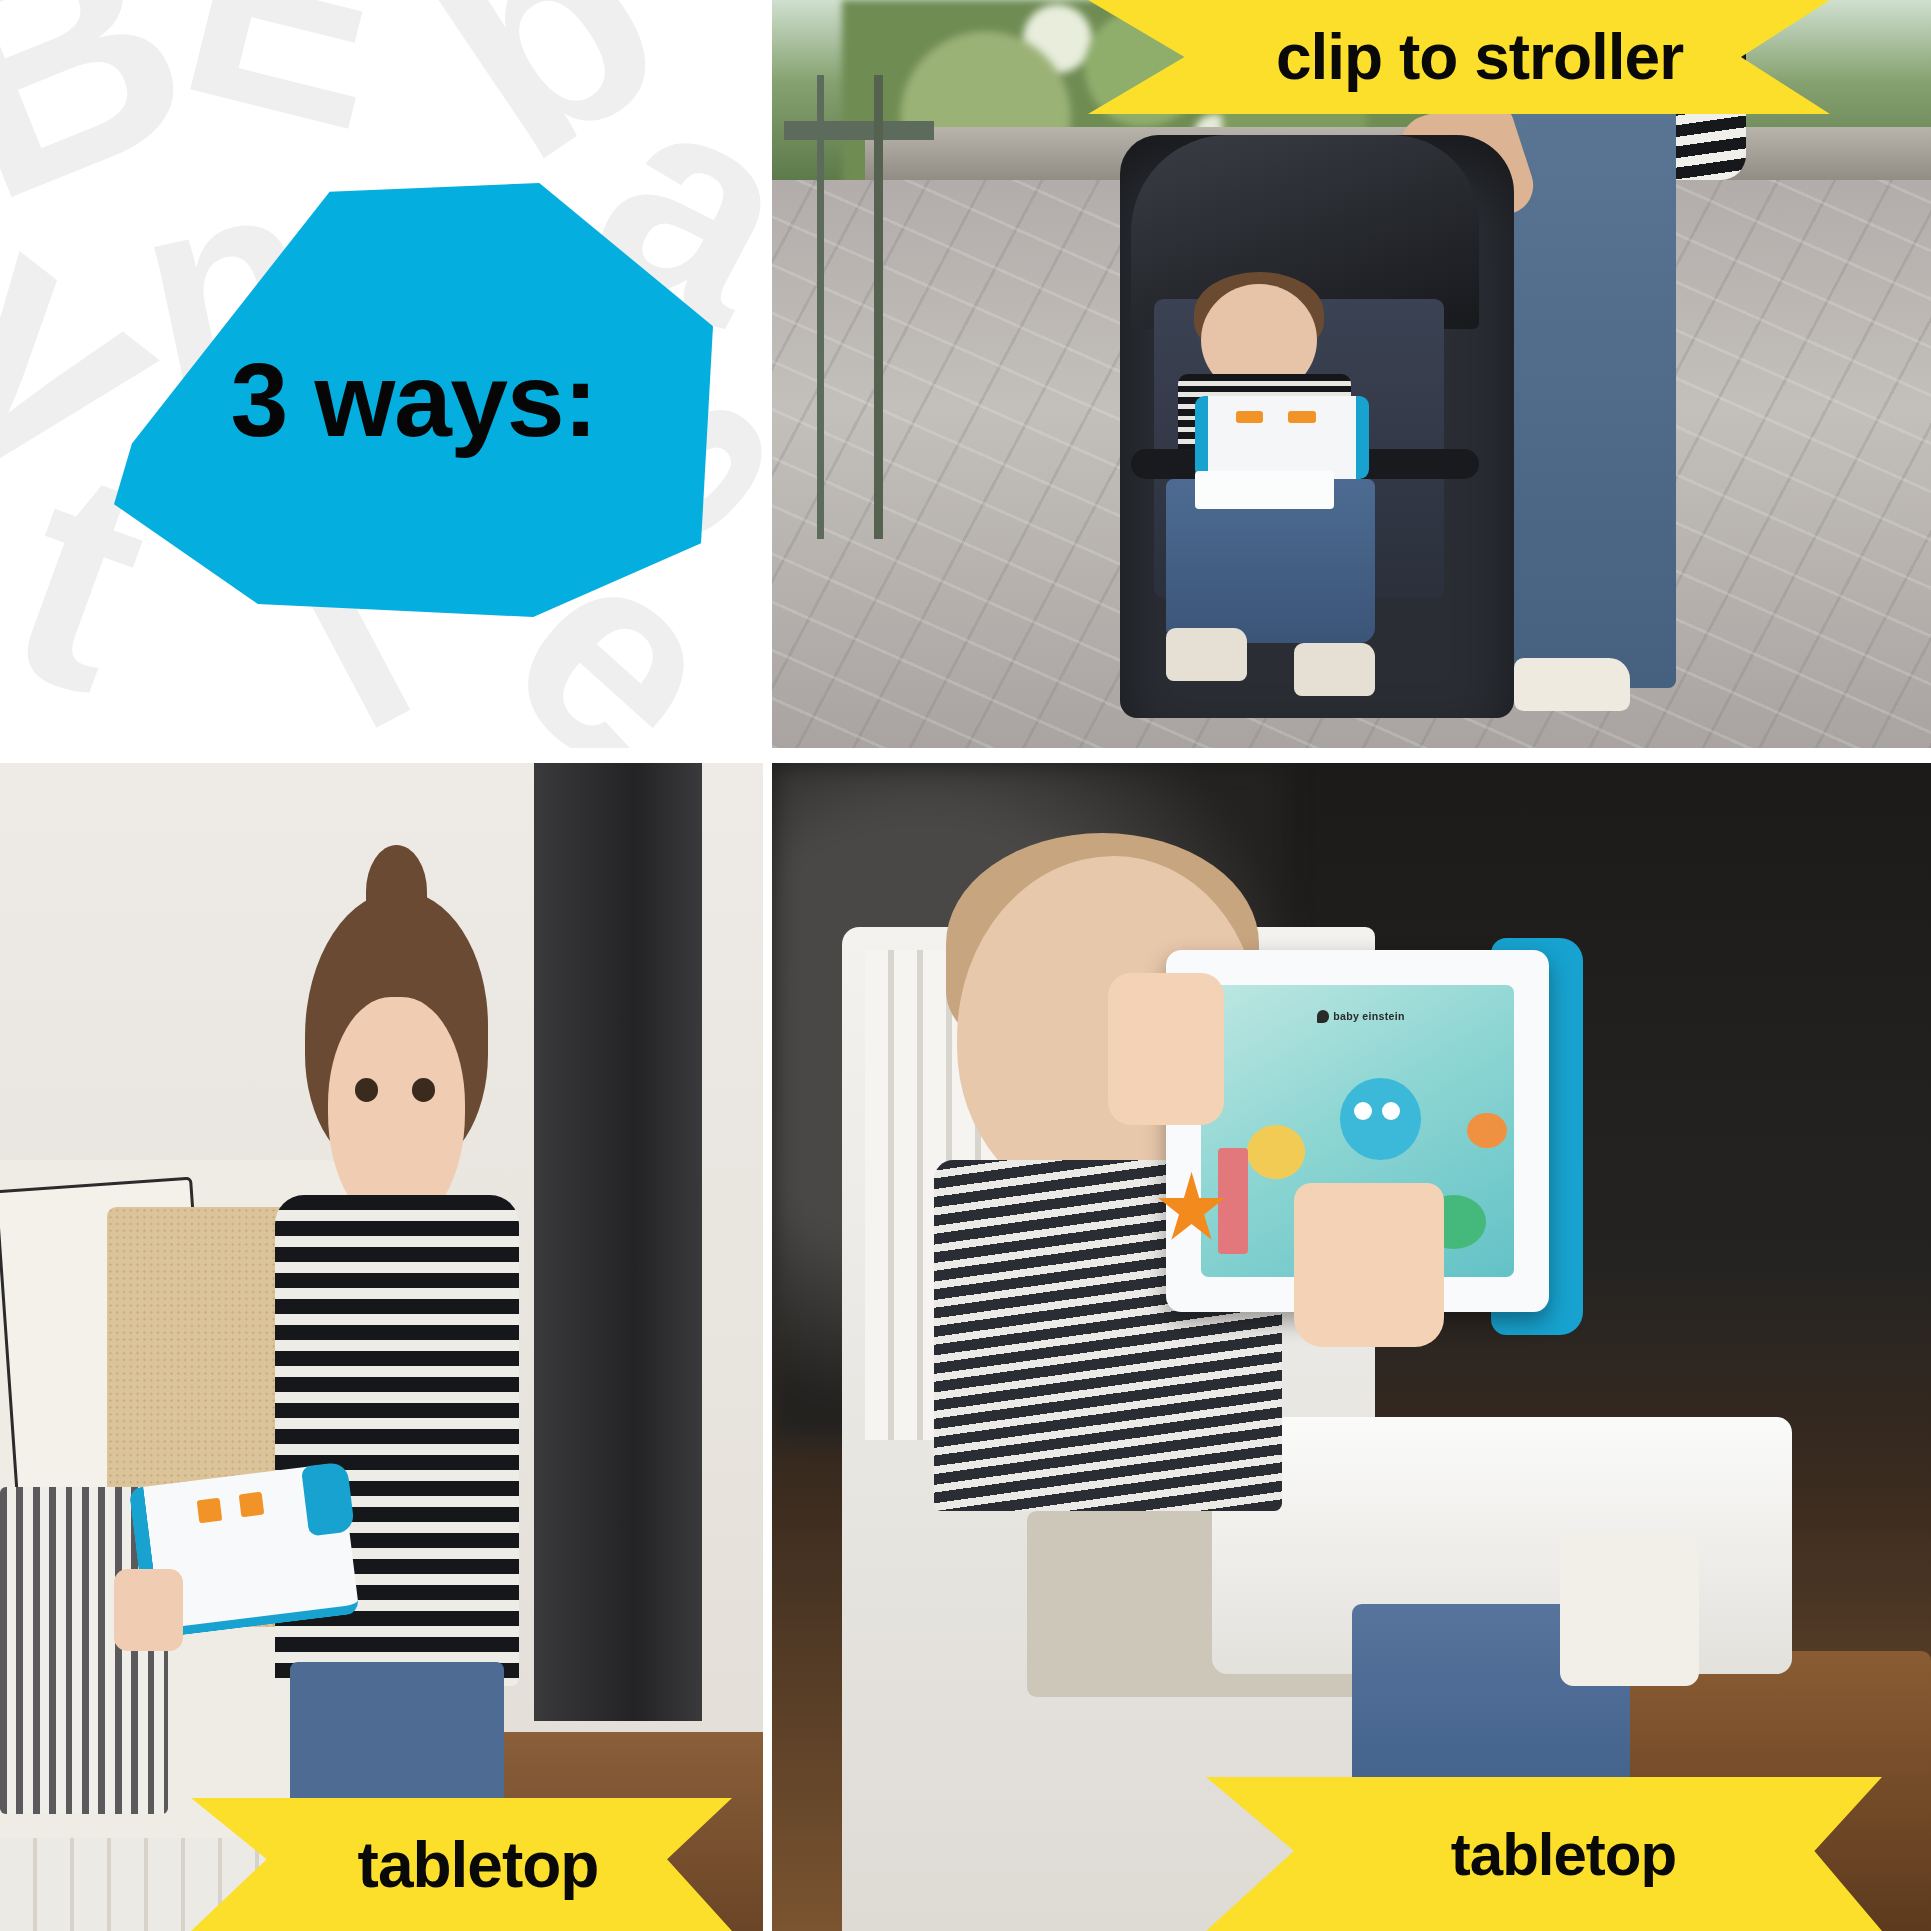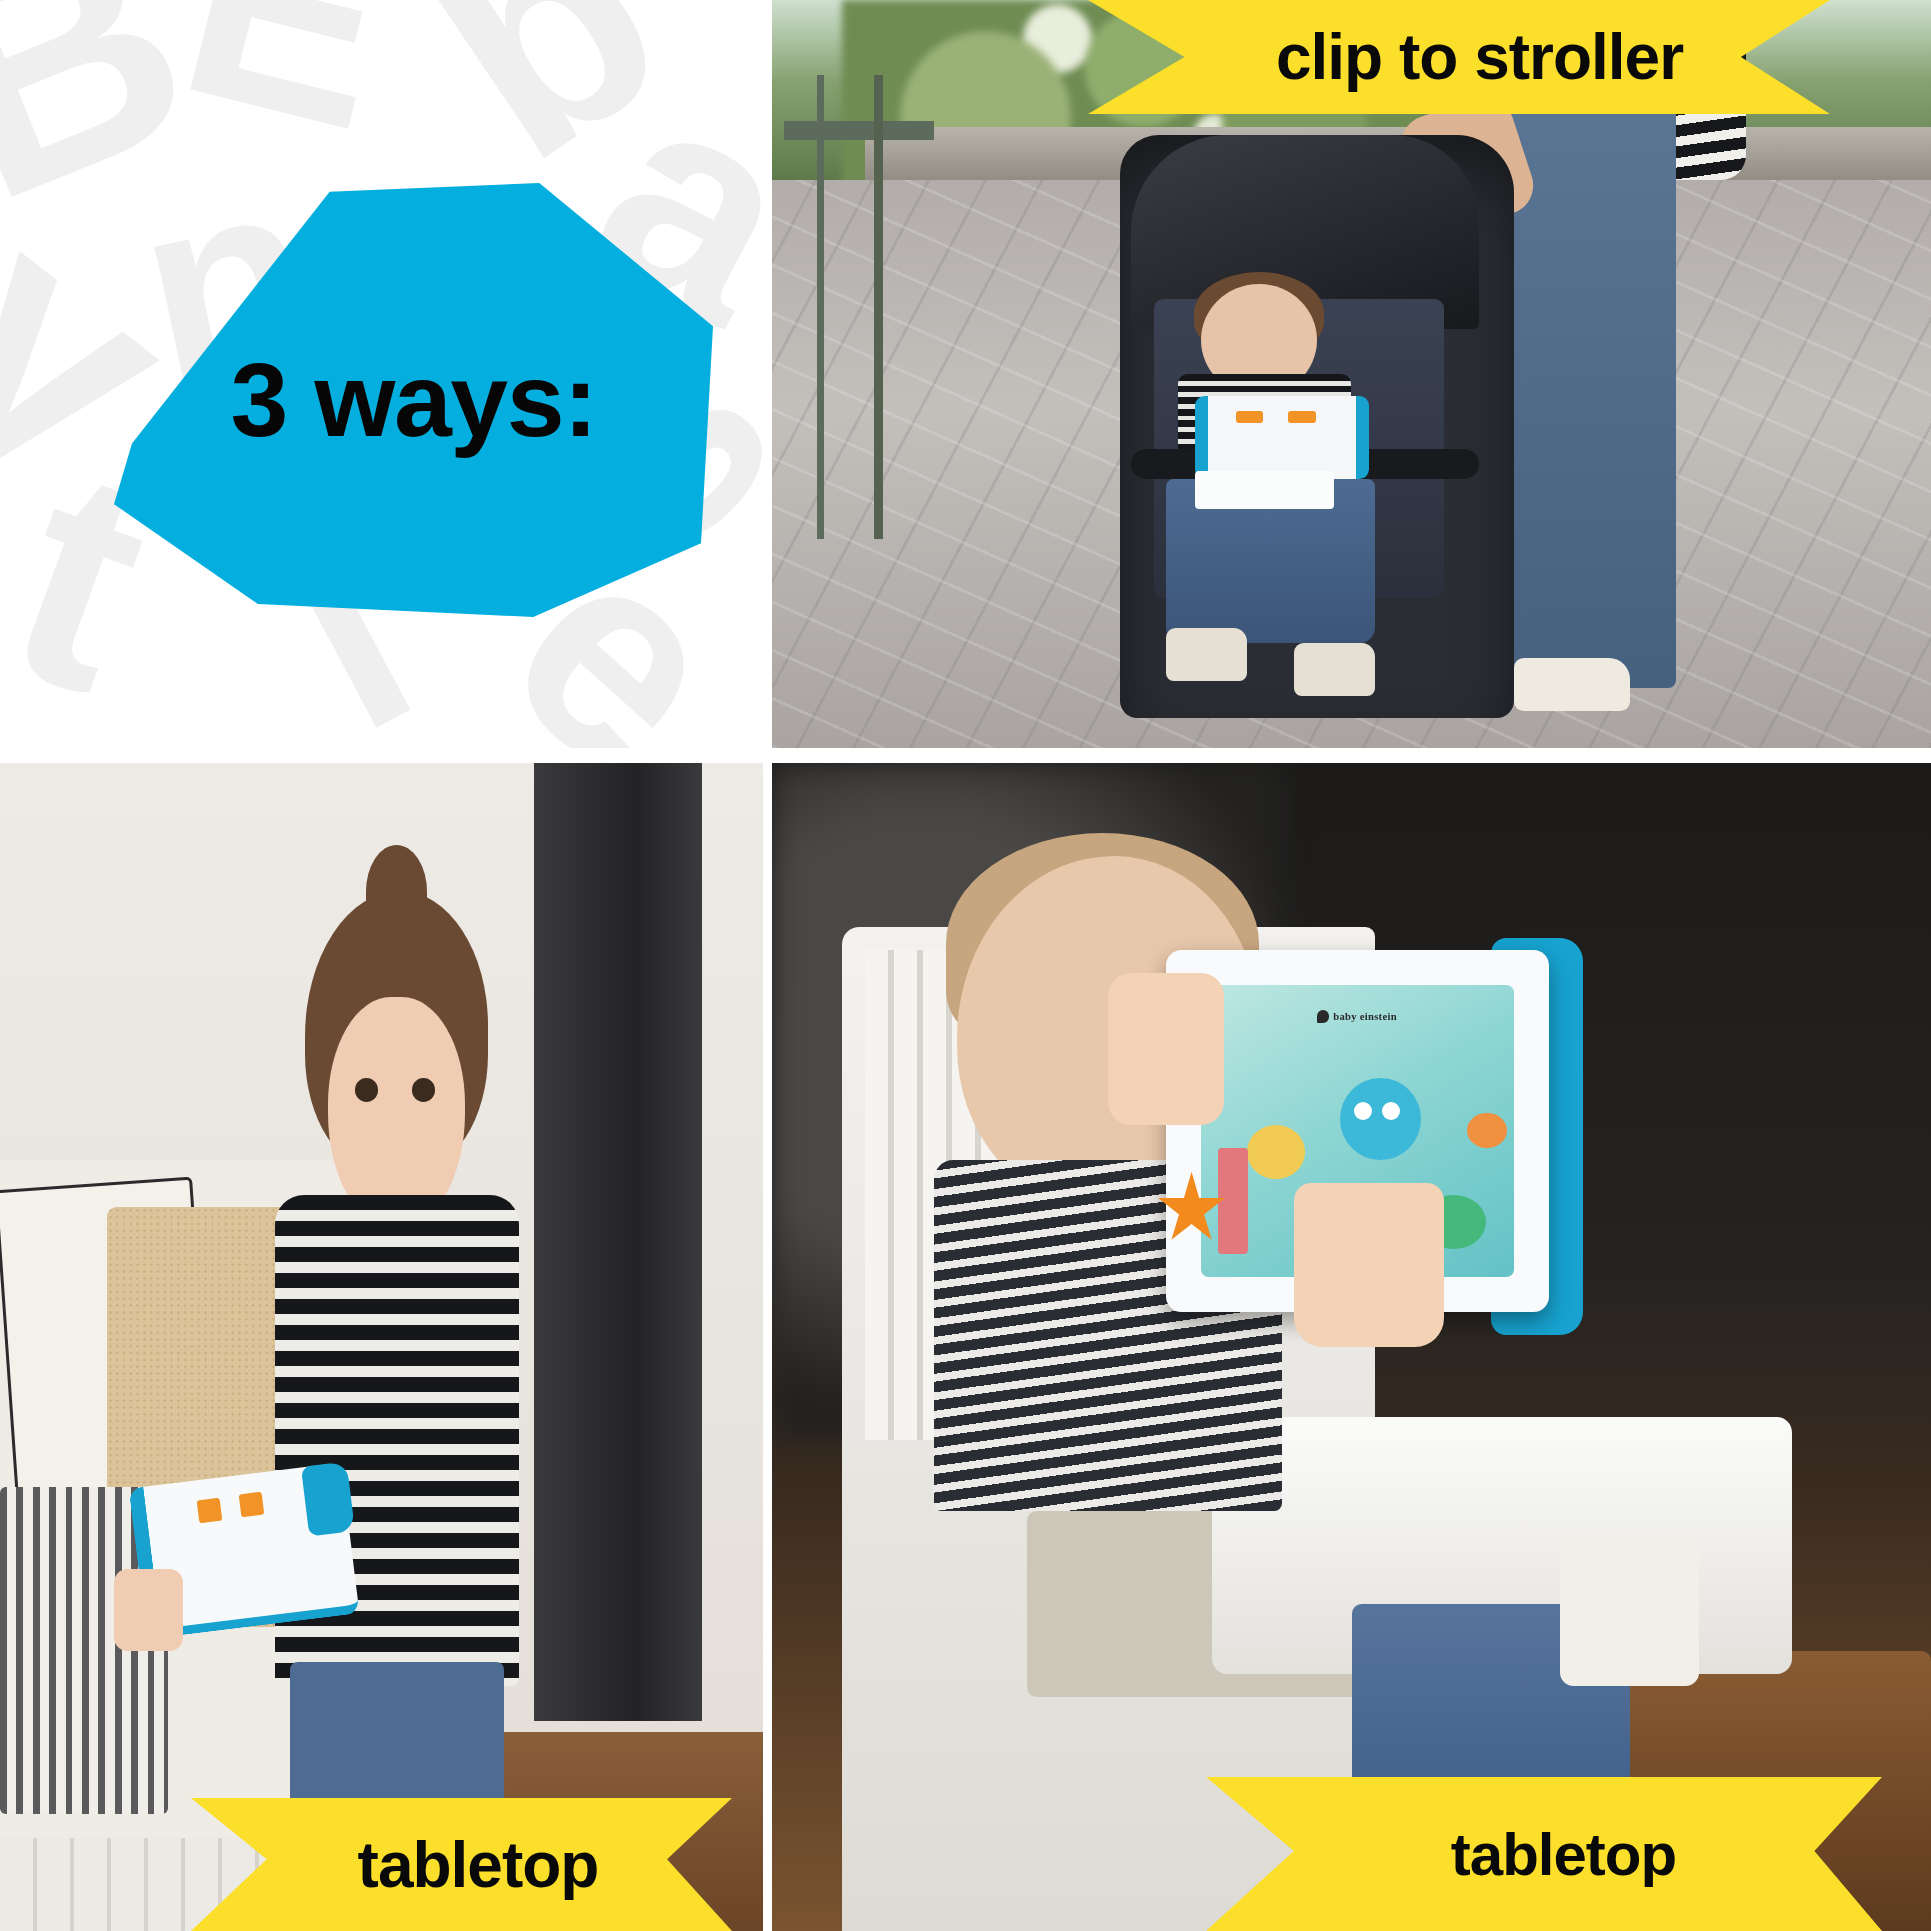--- a/index.html
+++ b/index.html
@@ -42,21 +42,21 @@
     align-items:center; justify-content:center;
     gap:21px;
     color:#060606;
     font-weight:700;
     letter-spacing:-1.4px;
   }
   #hex-line1 { font-size:104px; line-height:1; }
   #hex-line2 { font-size:104px; line-height:1; }
 
   
-  .photo { position:absolute; inset:0;font-family:Liberation Serif, serif; }
+  .photo { position:absolute; inset:0; }
 
   
   #s-sky   { position:absolute; left:0; top:0; width:100%; height:24%;
              background:linear-gradient(180deg,#cfe0cf 0%,#87a271 45%,#5d7a4a 100%); }
   #s-foliage{ position:absolute; left:6%; top:0; width:62%; height:26%;
              background:radial-gradient(circle at 20% 60%,#9bb277 0 14%,transparent 15%),
                         radial-gradient(circle at 42% 35%,#8fae6c 0 13%,transparent 14%),
                         radial-gradient(circle at 63% 62%,#7e9c5e 0 15%,transparent 16%),
                         radial-gradient(circle at 30% 20%,#e8eddc 0 6%,transparent 7%),
                         radial-gradient(circle at 52% 70%,#e4ead6 0 5%,transparent 6%),

